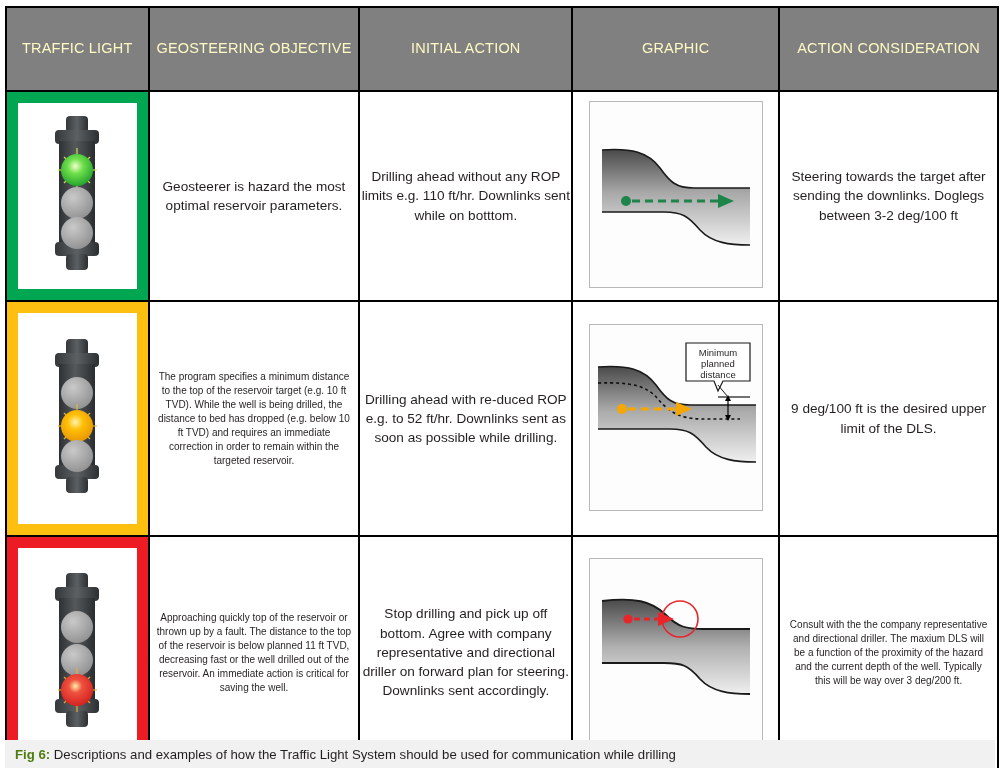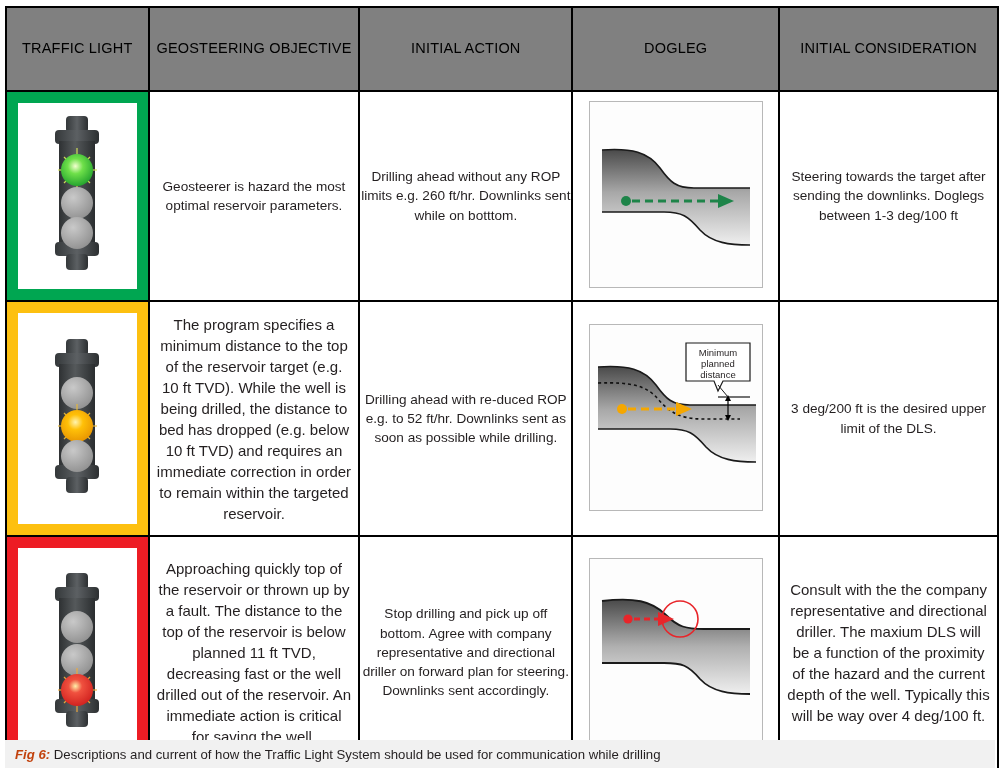--- a/index.html
+++ b/index.html
@@ -30,21 +30,21 @@
     table-layout: fixed;
   }
   table.tls td, table.tls th {
     border: 2px solid #000000;
     padding: 0;
     vertical-align: middle;
   }
 
   thead th {
     background: #808080;
-    color: #000000;
+    color: #fef9c3;
     font-size: 14.5px;
     font-weight: normal;
     letter-spacing: 0.2px;
     line-height: 1.45;
     height: 82px;
     text-align: center;
     padding: 4px 6px;
   }
 
   .col-light   { width: 142px; }
@@ -54,21 +54,21 @@
   .col-dogleg  { width: 218px; }
 
   
   .cell-text {
     font-size: 13.6px;
     line-height: 1.42;
     text-align: center;
     padding: 8px 10px;
     color: #231f20;
   }
-  .cell-text.dense { font-size: 15px; line-height: 1.40; padding: 8px 7px; }
+  .cell-text.dense { font-size: 10px; line-height: 1.40; padding: 8px 7px; }
 
   .row-1 td { height: 208px; }
   .row-2 td { height: 217px; }
   .row-3 td { height: 215px; }
 
   
   .light-cell { padding: 0; }
   .light-frame {
     box-sizing: border-box;
     width: 100%;
@@ -104,42 +104,42 @@
     position: absolute;
     left: 5px;
     bottom: 4px;
     width: 990px;
     box-sizing: border-box;
     background: #f1f1f1;
     padding: 7px 10px 8px 10px;
     font-size: 13.2px;
     color: #231f20;
   }
-  .caption .fignum { color: #c2410c; font-weight: bold; font-style: italic; }
+  .caption .fignum { color: #4d7c0f; font-weight: bold; }
 </style>
 </head>
 <body>
 
 <div class="page">
 
   <table class="tls">
     <colgroup>
       <col class="col-light">
         <col class="col-obj">
         <col class="col-action">
         <col class="col-graphic">
         <col class="col-dogleg">
     </colgroup>
     <thead>
       <tr>
         <th>TRAFFIC LIGHT</th>
         <th>GEOSTEERING OBJECTIVE</th>
         <th>INITIAL ACTION</th>
-        <th>DOGLEG</th>
-        <th>INITIAL CONSIDERATION</th>
+        <th>GRAPHIC</th>
+        <th>ACTION CONSIDERATION</th>
       </tr>
     </thead>
     <tbody>
 
       <tr class="row-1">
         <td class="light-cell">
           <div class="light-frame green">
             <div class="light-inner">
               <svg width="96" height="168" viewBox="0 0 96 168">
                 <defs>
@@ -179,42 +179,42 @@
                     <line x1="61" y1="71" x2="56" y2="66"></line>
                 </g>
                 <circle cx="48" cy="58" r="16" fill="url(#glowG)"></circle>
                 <circle cx="48" cy="91" r="16" fill="url(#off1)"></circle>
                 <circle cx="48" cy="121" r="16" fill="url(#off1)"></circle>
               </svg>
             </div>
           </div>
         </td>
         <td class="cell-text">Geosteerer is hazard the most optimal reservoir parameters.</td>
-        <td class="cell-text">Drilling ahead without any ROP limits e.g. 260 ft/hr. Downlinks sent while on botttom.</td>
+        <td class="cell-text">Drilling ahead without any ROP limits e.g. 110 ft/hr. Downlinks sent while on botttom.</td>
         <td class="graphic-cell">
           <div class="graphic-box">
             <svg width="172" height="185" viewBox="0 0 172 185">
               <defs>
                 <linearGradient id="rockA" x1="0" y1="0" x2="0" y2="1">
                   <stop offset="0" stop-color="#4a4a4a"></stop>
                     <stop offset="0.45" stop-color="#a8a8a8"></stop>
                     <stop offset="1" stop-color="#efefef"></stop>
                 </linearGradient>
               </defs>
               <rect x="0" y="0" width="172" height="185" fill="#fdfdfd"></rect>
               <path d="M12,48 C42,46 58,50 70,66 C80,80 86,86 104,86 L160,86 L160,143 C140,143 122,141 110,128 C98,114 92,110 74,110 L12,110 Z" fill="url(#rockA)" stroke="none"></path>
               <path d="M12,48 C42,46 58,50 70,66 C80,80 86,86 104,86 L160,86" fill="none" stroke="#1a1a1a" stroke-width="1.6"></path>
               <path d="M12,110 L74,110 C92,110 98,114 110,128 C122,141 140,143 160,143" fill="none" stroke="#1a1a1a" stroke-width="1.6"></path>
               <circle cx="36" cy="99" r="5" fill="#1e8449"></circle>
               <line x1="42" y1="99" x2="128" y2="99" stroke="#1e8449" stroke-width="3.2" stroke-dasharray="8,5"></line>
               <polygon points="128,92 144,99 128,106" fill="#1e8449"></polygon>
             </svg>
           </div>
         </td>
-        <td class="cell-text">Steering towards the target after sending the downlinks. Doglegs between 1-3 deg/100 ft</td>
+        <td class="cell-text">Steering towards the target after sending the downlinks. Doglegs between 3-2 deg/100 ft</td>
       </tr>
 
       <tr class="row-2">
         <td class="light-cell">
           <div class="light-frame yellow">
             <div class="light-inner">
               <svg width="96" height="168" viewBox="0 0 96 168">
                 <defs>
                   <radialGradient id="glowY" cx="0.45" cy="0.38" r="0.68">
                     <stop offset="0" stop-color="#fff4b0"></stop>
@@ -269,21 +269,21 @@
               <line x1="38" y1="84" x2="86" y2="84" stroke="#f5a700" stroke-width="3.2" stroke-dasharray="8,5"></line>
               <polygon points="86,77 102,84 86,91" fill="#f5a700"></polygon>
               <path d="M96,18 L160,18 L160,56 L133,56 L128,66 L124,56 L96,56 Z" fill="#ffffff" stroke="#1a1a1a" stroke-width="1.2"></path>
               <path d="M128,60 L138,72" stroke="#1a1a1a" stroke-width="1"></path>
               <text x="128" y="31" text-anchor="middle" font-family="Liberation Sans, sans-serif" font-size="9.5" fill="#231f20">Minimum</text>
               <text x="128" y="42" text-anchor="middle" font-family="Liberation Sans, sans-serif" font-size="9.5" fill="#231f20">planned</text>
               <text x="128" y="53" text-anchor="middle" font-family="Liberation Sans, sans-serif" font-size="9.5" fill="#231f20">distance</text>
             </svg>
           </div>
         </td>
-        <td class="cell-text">3 deg/200 ft is the desired upper limit of the DLS.</td>
+        <td class="cell-text">9 deg/100 ft is the desired upper limit of the DLS.</td>
       </tr>
 
       <tr class="row-3">
         <td class="light-cell">
           <div class="light-frame red">
             <div class="light-inner">
               <svg width="96" height="168" viewBox="0 0 96 168">
                 <defs>
                   <radialGradient id="glowR" cx="0.45" cy="0.38" r="0.7">
                     <stop offset="0" stop-color="#fff0a8"></stop>
@@ -329,24 +329,24 @@
               <path d="M12,42 C44,38 62,42 76,56 C88,68 96,70 114,70 L160,70 L160,135 C140,135 122,133 110,120 C98,106 92,104 74,104 L12,104 Z" fill="url(#rockC)" stroke="none"></path>
               <path d="M12,42 C44,38 62,42 76,56 C88,68 96,70 114,70 L160,70" fill="none" stroke="#1a1a1a" stroke-width="1.8"></path>
               <path d="M12,104 L74,104 C92,104 98,106 110,120 C122,133 140,135 160,135" fill="none" stroke="#1a1a1a" stroke-width="1.8"></path>
               <circle cx="38" cy="60" r="4.6" fill="#e8252a"></circle>
               <line x1="44" y1="60" x2="68" y2="60" stroke="#e8252a" stroke-width="3" stroke-dasharray="6,4"></line>
               <polygon points="68,53 84,60 68,67" fill="#e8252a"></polygon>
               <circle cx="90" cy="60" r="18" fill="none" stroke="#e8252a" stroke-width="1.6"></circle>
             </svg>
           </div>
         </td>
-        <td class="cell-text dense">Consult with the the company representative and directional driller. The maxium DLS will be a function of the proximity of the hazard and the current depth of the well. Typically this will be way over 4 deg/100 ft.</td>
+        <td class="cell-text dense">Consult with the the company representative and directional driller. The maxium DLS will be a function of the proximity of the hazard and the current depth of the well. Typically this will be way over 3 deg/200 ft.</td>
       </tr>
 
     </tbody>
   </table>
 
   <div class="caption">
     <span class="fignum">Fig 6:</span>
-    <span>Descriptions and current of how the Traffic Light System should be used for communication while drilling</span>
+    <span>Descriptions and examples of how the Traffic Light System should be used for communication while drilling</span>
   </div>
 
 </div>
 
 </body></html>

